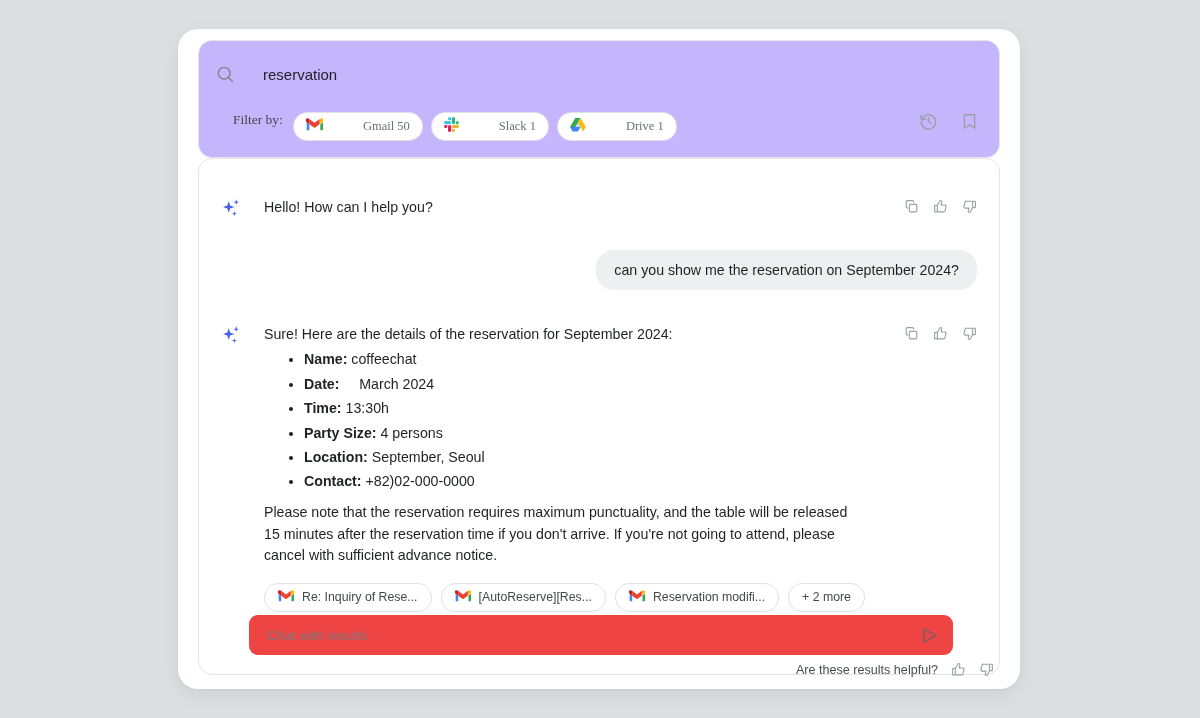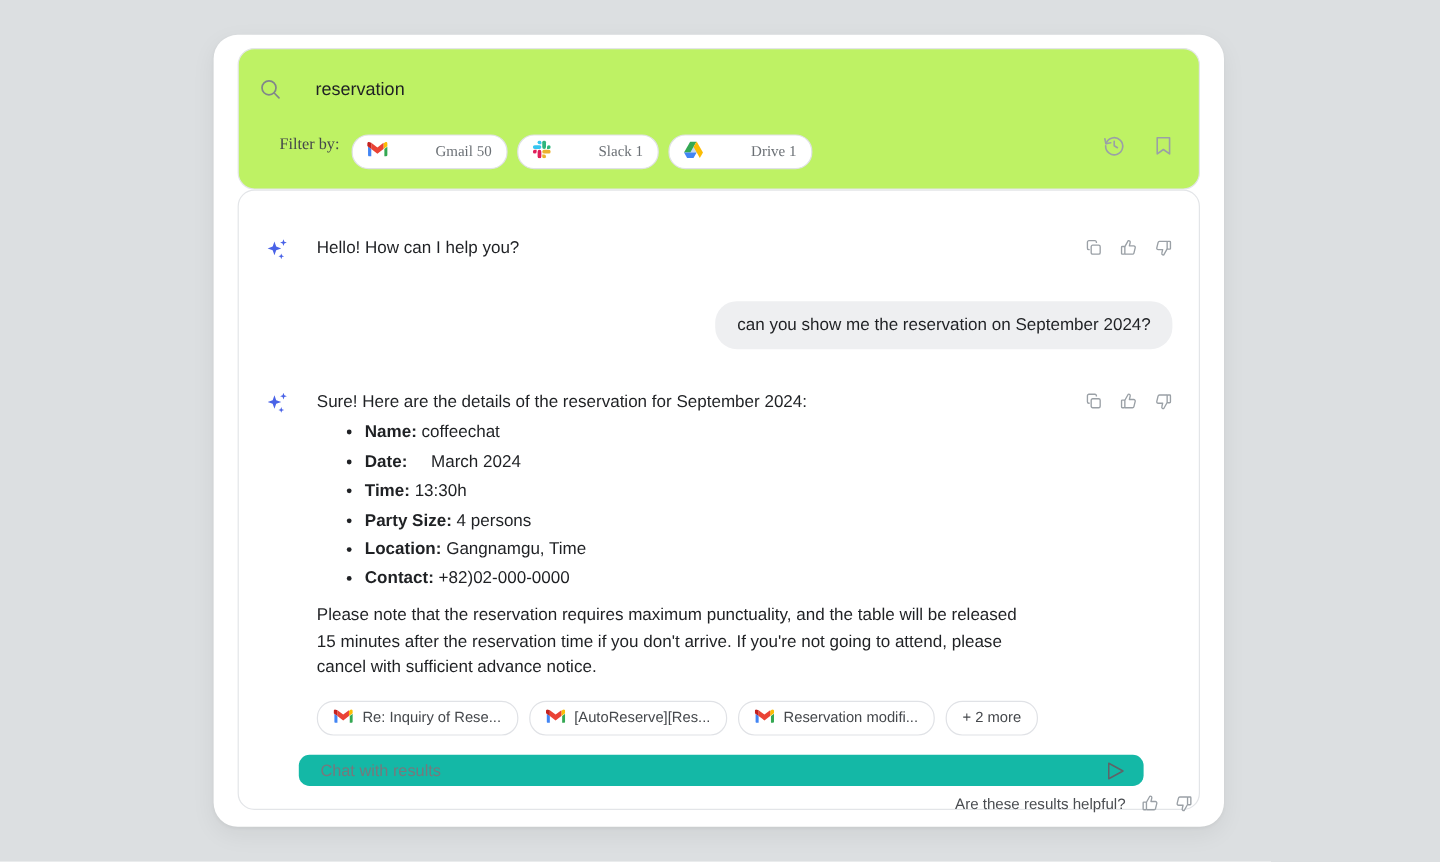--- a/index.html
+++ b/index.html
@@ -31,21 +31,21 @@
   
   .search-panel {
     position: absolute;
     left: 20px;
     top: 11px;
     width: 802px;
     height: 118px;
     border: 1px solid #e3e5e8;
     border-radius: 14px;
     box-sizing: border-box;
-    background: #bef264;
+    background: #c4b5fd;
   }
   .search-row {
     position: absolute;
     left: 0; top: 0;
     width: 100%;
     height: 66px;
     display: flex;
     align-items: center;
     padding-left: 16px;
     box-sizing: border-box;
@@ -214,22 +214,22 @@
   }
   .src-chip .glyph { margin-right: 8px; }
   .src-more { color: #45484c; }
 
   
   .chat-input-wrap {
     position: absolute;
     left: 50px;
     bottom: 19px;
     width: 704px;
-    height: 26px;
-    background: #14b8a6;
+    height: 40px;
+    background: #ef4444;
     border-radius: 9px;
     display: flex;
     align-items: center;
     padding: 0 14px 0 16px;
     box-sizing: border-box;
     margin-top: 32px;
   }
   .chat-input {
     border: none;
     background: transparent;
@@ -390,21 +390,21 @@
           <li>
             <b>Date:</b><span class="dv">     March 2024</span>
           </li>
           <li>
             <b>Time:</b><span class="dv"> 13:30h</span>
           </li>
           <li>
             <b>Party Size:</b><span class="dv"> 4 persons</span>
           </li>
           <li>
-            <b>Location:</b><span class="dv"> Gangnamgu, Time</span>
+            <b>Location:</b><span class="dv"> September, Seoul</span>
           </li>
           <li>
             <b>Contact:</b><span class="dv"> +82)02-000-0000</span>
           </li>
         </ul>
 
         <div class="note-text">Please note that the reservation requires maximum punctuality, and the table will be released 15 minutes after the reservation time if you don't arrive. If you're not going to attend, please cancel with sufficient advance notice.</div>
 
         <div class="sources">
           <div class="src-chip">

